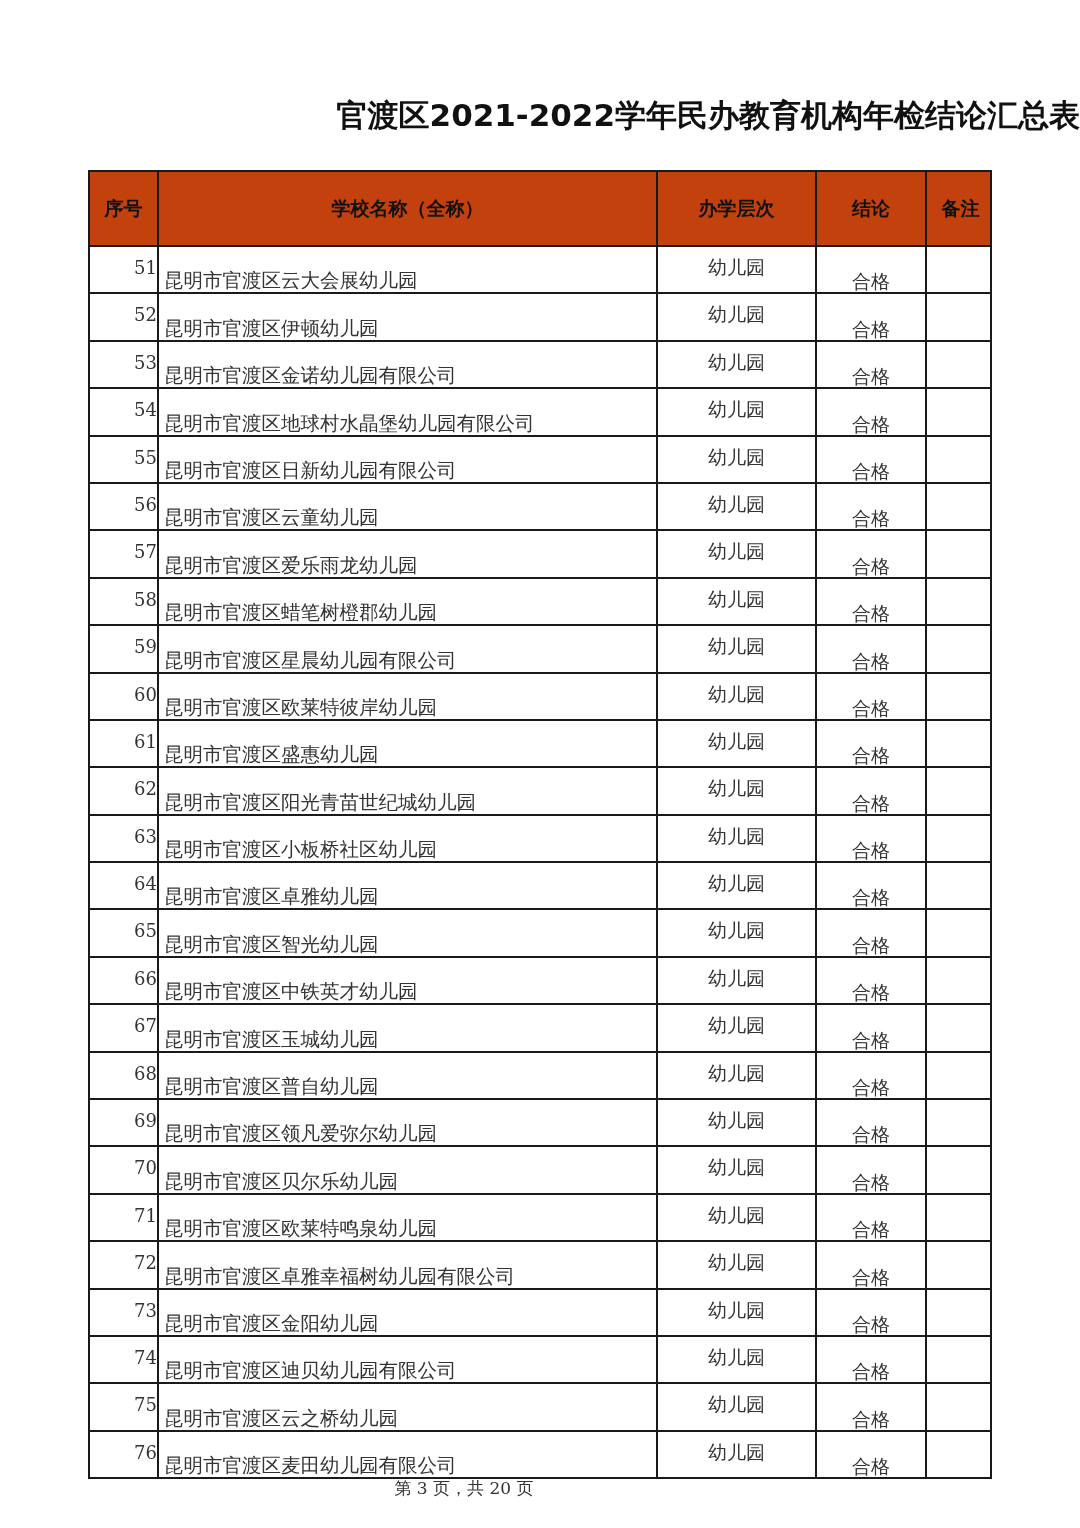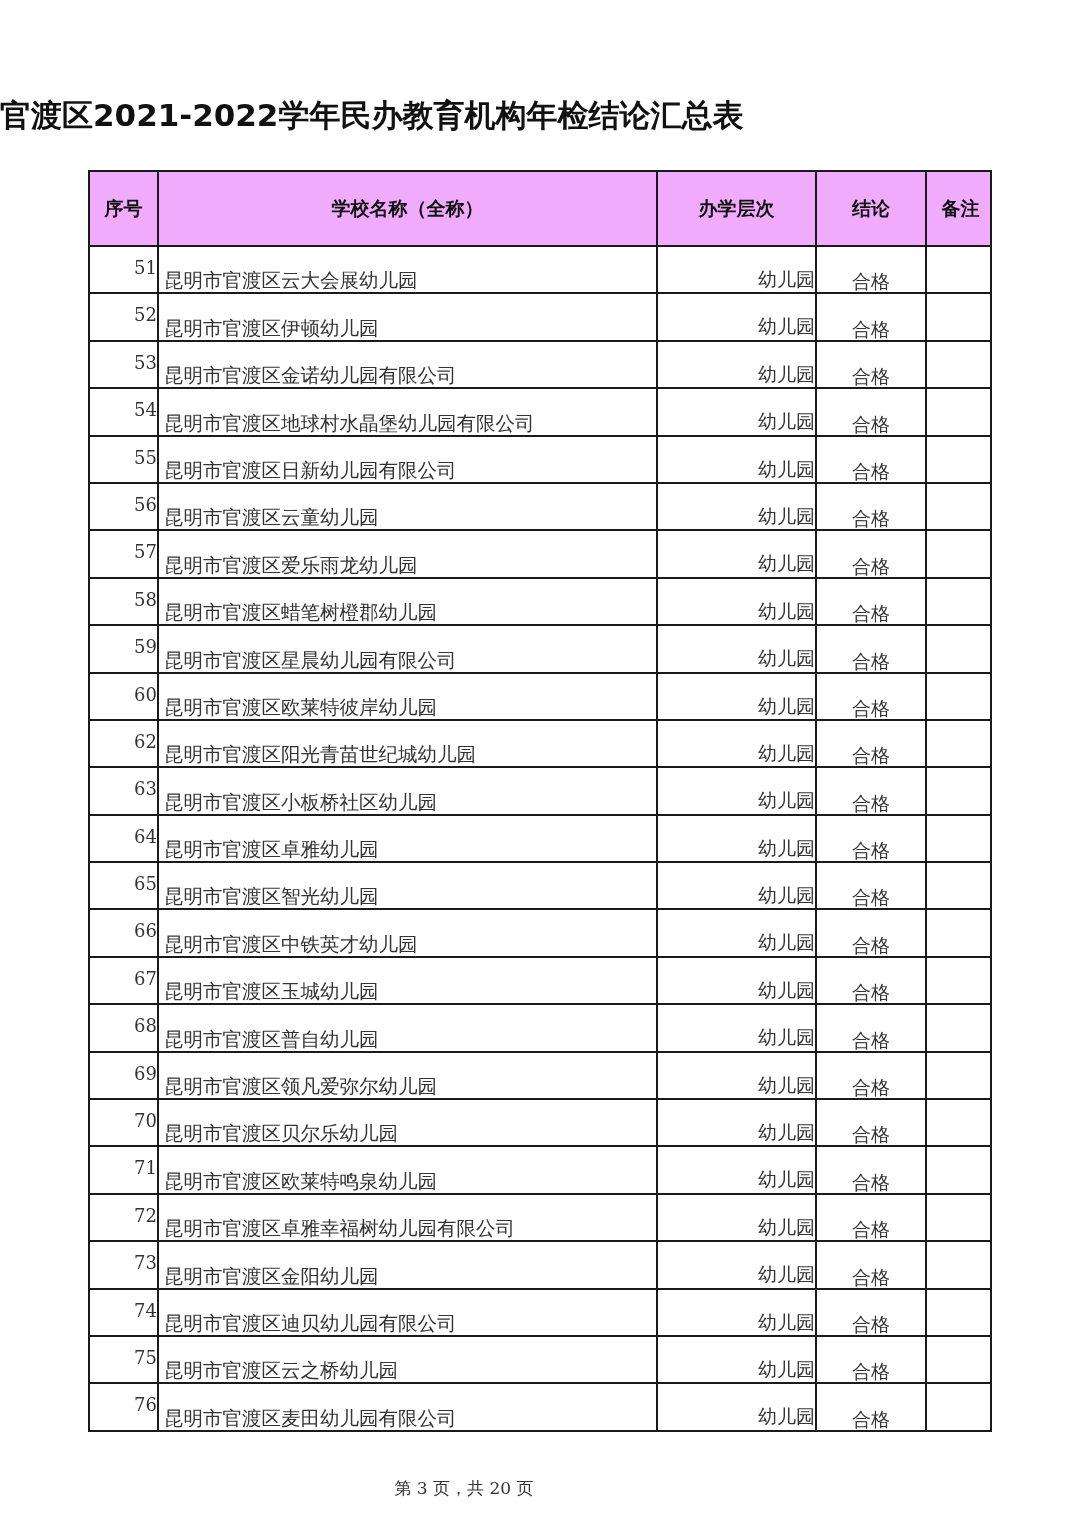--- a/index.html
+++ b/index.html
@@ -1,30 +1,30 @@
 <!DOCTYPE html>
 <html><head>
 <meta charset="utf-8">
 <style>
   html, body { margin:0; padding:0; background:#ffffff; }
   body { width:1080px; height:1528px; position:relative; overflow:hidden;
          font-family:"DejaVu Serif", "Liberation Serif", serif; color:#222; }
-  .title { position:absolute; left:0; width:1080px; top:95px; text-align:left;
+  .title { position:absolute; left:0; width:1080px; top:95px; text-align:right;
            font-family:"DejaVu Sans", "Liberation Sans", sans-serif; font-weight:bold;
            font-size:31px; color:#111; letter-spacing:0px; }
   table { position:absolute; left:88px; top:170px; width:902px; border-collapse:collapse;
           table-layout:fixed; }
   th, td { border:2px solid #1a1a1a; padding:0; }
-  th { background:#f0abfc; height:73px; font-family:"DejaVu Sans","Liberation Sans",sans-serif;
+  th { background:#c2410c; height:73px; font-family:"DejaVu Sans","Liberation Sans",sans-serif;
        font-weight:bold; font-size:19px; color:#111; }
   th.remark { text-align:center; padding-left:4px; }
   td { height:45.4px; position:relative; font-size:19px; color:#333; }
   td .idx { position:absolute; left:0; right:0; top:10px; text-align:right; font-size:18px; }
   td .name { position:absolute; left:5px; bottom:-2px; white-space:nowrap; font-size:19.5px; }
-  td .level { position:absolute; left:0; right:0; top:20px; text-align:right; font-size:19px; }
+  td .level { position:absolute; left:0; right:0; top:8px; text-align:center; font-size:19px; }
   td .result { position:absolute; left:0; right:0; bottom:-3px; text-align:center; font-size:19px; }
   .footer { position:absolute; left:0; width:928px; top:1477px; text-align:center;
             font-size:17px; color:#333; }
 </style>
 </head>
 <body>
 
 <div class="title">官渡区2021-2022学年民办教育机构年检结论汇总表</div>
 
 <table>
@@ -190,20 +190,35 @@
         <td>
           <span class="level">幼儿园</span>
         </td>
         <td>
           <span class="result">合格</span>
         </td>
         <td></td>
       </tr>
       <tr>
         <td>
+          <span class="idx">61</span>
+        </td>
+        <td>
+          <span class="name">昆明市官渡区盛惠幼儿园</span>
+        </td>
+        <td>
+          <span class="level">幼儿园</span>
+        </td>
+        <td>
+          <span class="result">合格</span>
+        </td>
+        <td></td>
+      </tr>
+      <tr>
+        <td>
           <span class="idx">62</span>
         </td>
         <td>
           <span class="name">昆明市官渡区阳光青苗世纪城幼儿园</span>
         </td>
         <td>
           <span class="level">幼儿园</span>
         </td>
         <td>
           <span class="result">合格</span>

